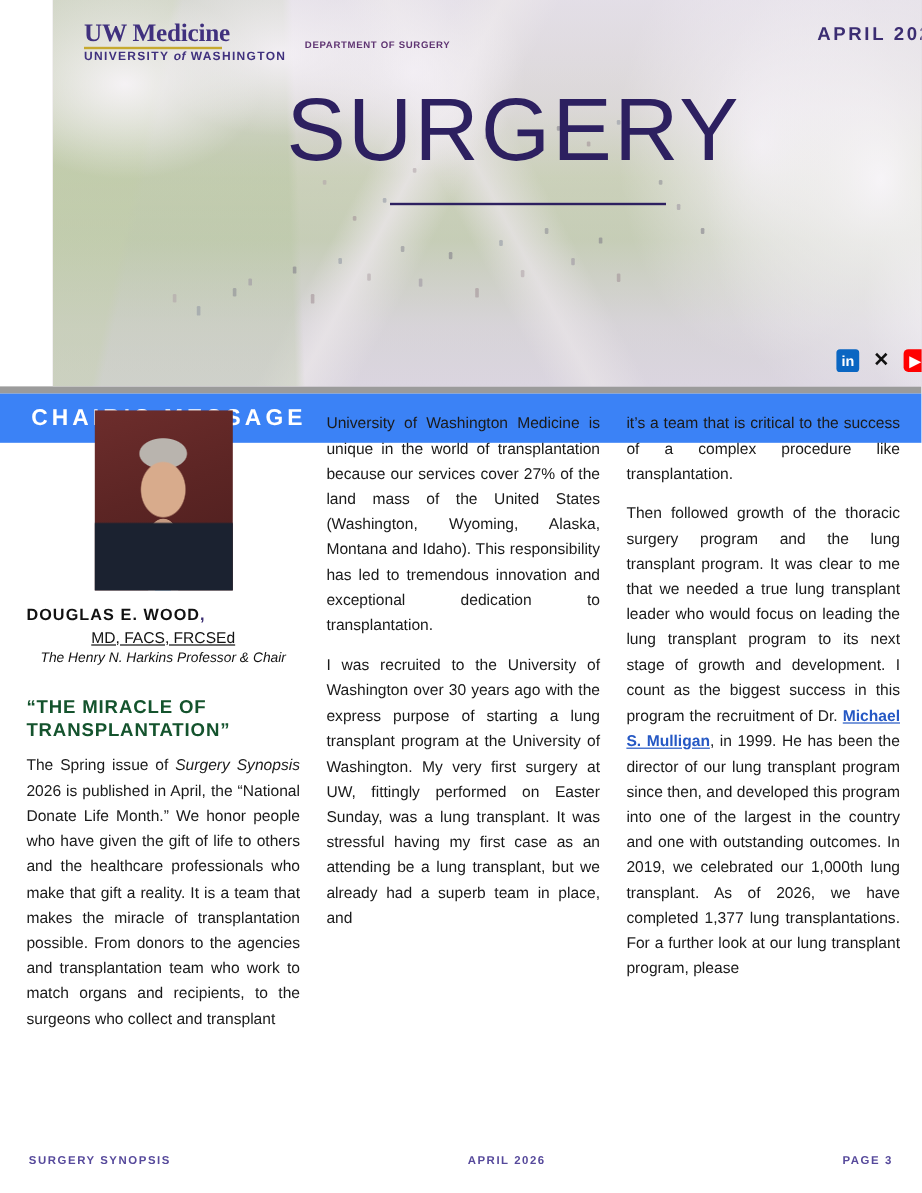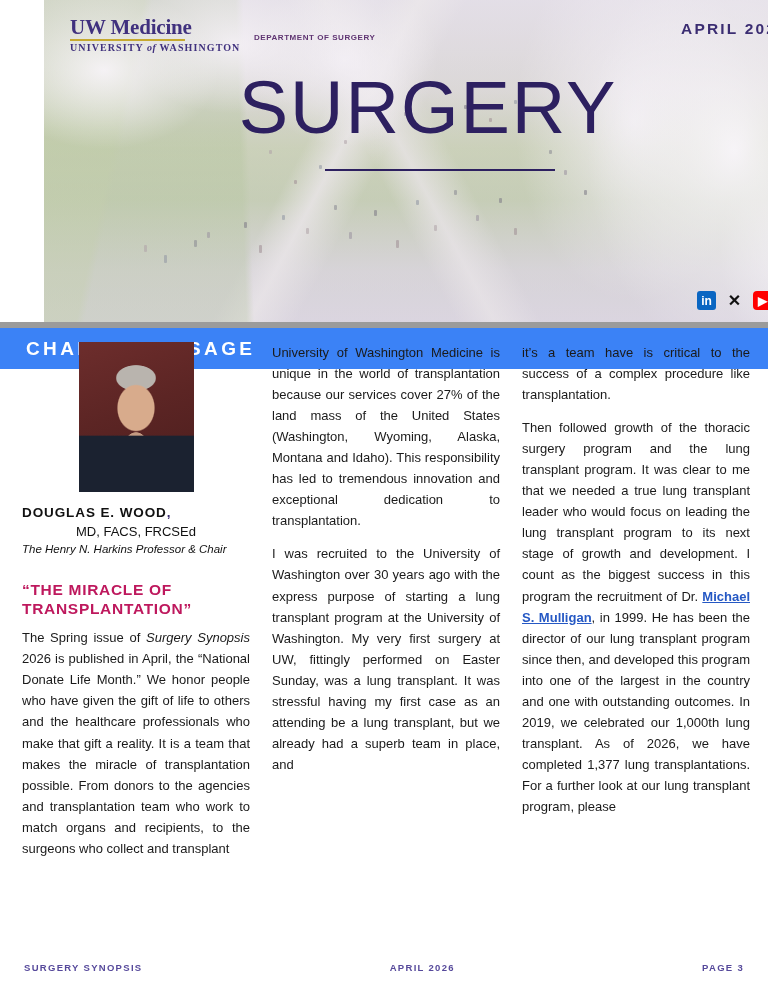--- a/index.html
+++ b/index.html
@@ -74,21 +74,21 @@
     line-height: 1.05;
     white-space: nowrap;
   }
   .logo-rule {
     width: 115px;
     height: 1.5px;
     background: #c6a92f;
     margin: 1px 0 1px 0;
   }
   .logo-sub {
-    font-family: Liberation Serif, serif;
+    font-family: Liberation Sans, sans-serif;
     font-size: 10px;
     font-weight: 600;
     letter-spacing: 1.1px;
     color: #40317e;
     white-space: nowrap;
   }
   .logo-sub i { font-style: italic; letter-spacing: .4px; }
 
   .dept-label {
     position: absolute;
@@ -248,31 +248,33 @@
     color: #111;
     line-height: 1.3;
   }
   .name .comma { color: #3b2d72; }
   .degrees {
     text-align: center;
     font-size: 13px;
     color: #111;
     line-height: 1.35;
     margin-top: 1px;
+    text-decoration: underline;
   }
   .role {
+    text-align: center;
     font-size: 11.5px;
     font-style: italic;
     color: #111;
     line-height: 1.35;
     margin-top: 2px;
   }
 
   .headline {
-    color: #be185d;
+    color: #14532d;
     font-size: 15.5px;
     font-weight: 700;
     letter-spacing: 0.7px;
     line-height: 1.28;
     margin: 22px 0 8px 0;
   }
 
   p.body {
     font-size: 13px;
     line-height: 1.62;
@@ -404,21 +406,21 @@
 
       <p class="body"><span>The Spring issue of </span><i>Surgery Synopsis</i><span> 2026 is published in April, the “National Donate Life Month.” We honor people who have given the gift of life to others and the healthcare professionals who make that gift a reality. It is a team that makes the miracle of transplantation possible. From donors to the agencies and transplantation team who work to match organs and recipients, to the surgeons who collect and transplant</span></p>
     </div>
 
     <div class="col">
       <p class="body">University of Washington Medicine is unique in the world of transplantation because our services cover 27% of the land mass of the United States (Washington, Wyoming, Alaska, Montana and Idaho). This responsibility has led to tremendous innovation and exceptional dedication to transplantation.</p>
       <p class="body">I was recruited to the University of Washington over 30 years ago with the express purpose of starting a lung transplant program at the University of Washington. My very first surgery at UW, fittingly performed on Easter Sunday, was a lung transplant. It was stressful having my first case as an attending be a lung transplant, but we already had a superb team in place, and</p>
     </div>
 
     <div class="col">
-      <p class="body">it’s a team have is critical to the success of a complex procedure like transplantation.</p>
+      <p class="body">it’s a team that is critical to the success of a complex procedure like transplantation.</p>
       <p class="body"><span>Then followed growth of the thoracic surgery program and the lung transplant program. It was clear to me that we needed a true lung transplant leader who would focus on leading the lung transplant program to its next stage of growth and development. I count as the biggest success in this program the recruitment of Dr. </span><a class="inline-link" href="#">Michael S. Mulligan</a><span>, in 1999. He has been the director of our lung transplant program since then, and developed this program into one of the largest in the country and one with outstanding outcomes. In 2019, we celebrated our 1,000th lung transplant. As of 2026, we have completed 1,377 lung transplantations. For a further look at our lung transplant program, please</span></p>
     </div>
   </div>
 
   <div class="footer">
     <div class="f-left">SURGERY SYNOPSIS</div>
     <div class="f-mid">APRIL 2026</div>
     <div class="f-right">PAGE 3</div>
   </div>
 

